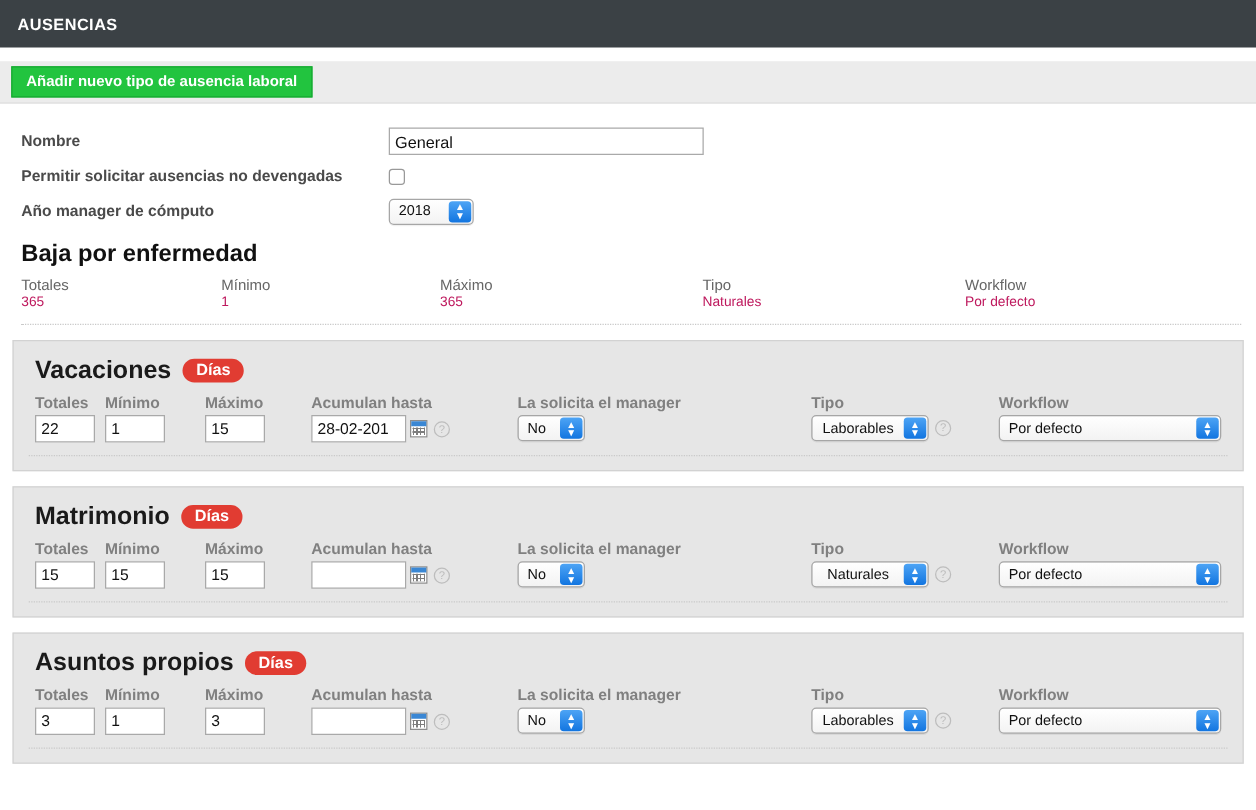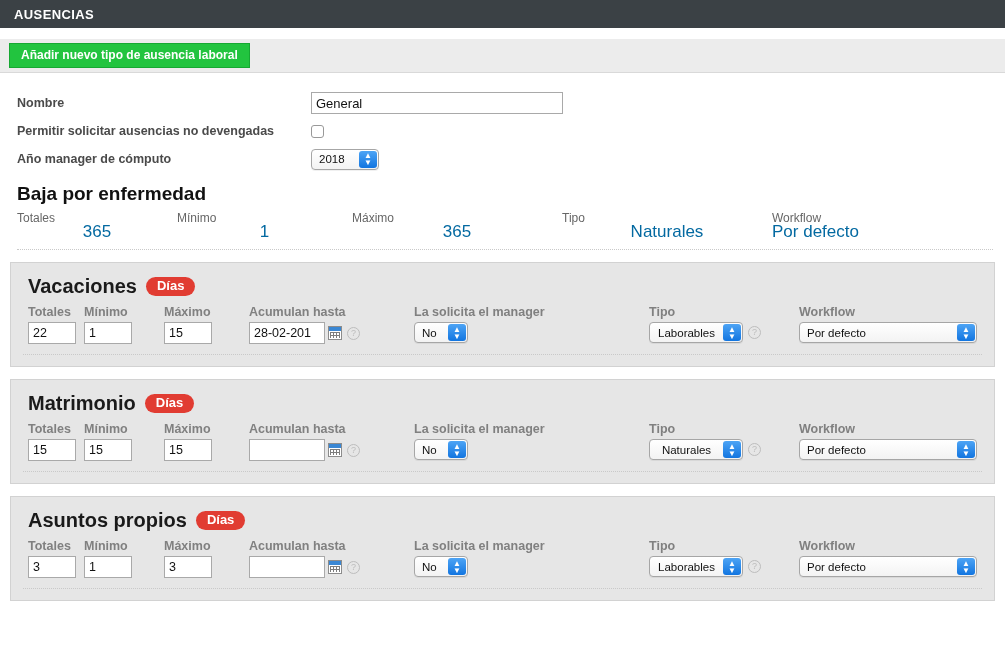--- a/index.html
+++ b/index.html
@@ -12,21 +12,21 @@
   }
   .page {
     position: relative;
     width: 1005px; height: 648px;
     background: #ffffff;
     overflow: hidden;
   }
 
   
   .app-header {
-    height: 28px;
+    height: 38px;
     background: #3b4145;
     display: flex;
     align-items: center;
     padding: 0 0 0 14px;
   }
   .app-header-title {
     color: #ffffff;
     font-size: 13px;
     font-weight: bold;
     letter-spacing: 0.4px;
@@ -138,24 +138,23 @@
   .ro-grid {
     display: flex;
     padding-bottom: 10px;
   }
   .ro-col-label {
     font-size: 12px;
     color: #666;
     line-height: 13px;
   }
   .ro-col-value {
-    font-size: 17px;
-    color: #0369a1;
+    font-size: 11px;
+    color: #be185d;
     line-height: 14px;
-    text-align: center;
   }
   .dotted-sep {
     border-top: 1px dotted #c9c9c9;
     margin: 0 12px 0 0;
   }
 
   
   .panel {
     margin: 12px 10px 0 10px;
     background: #e6e6e6;

